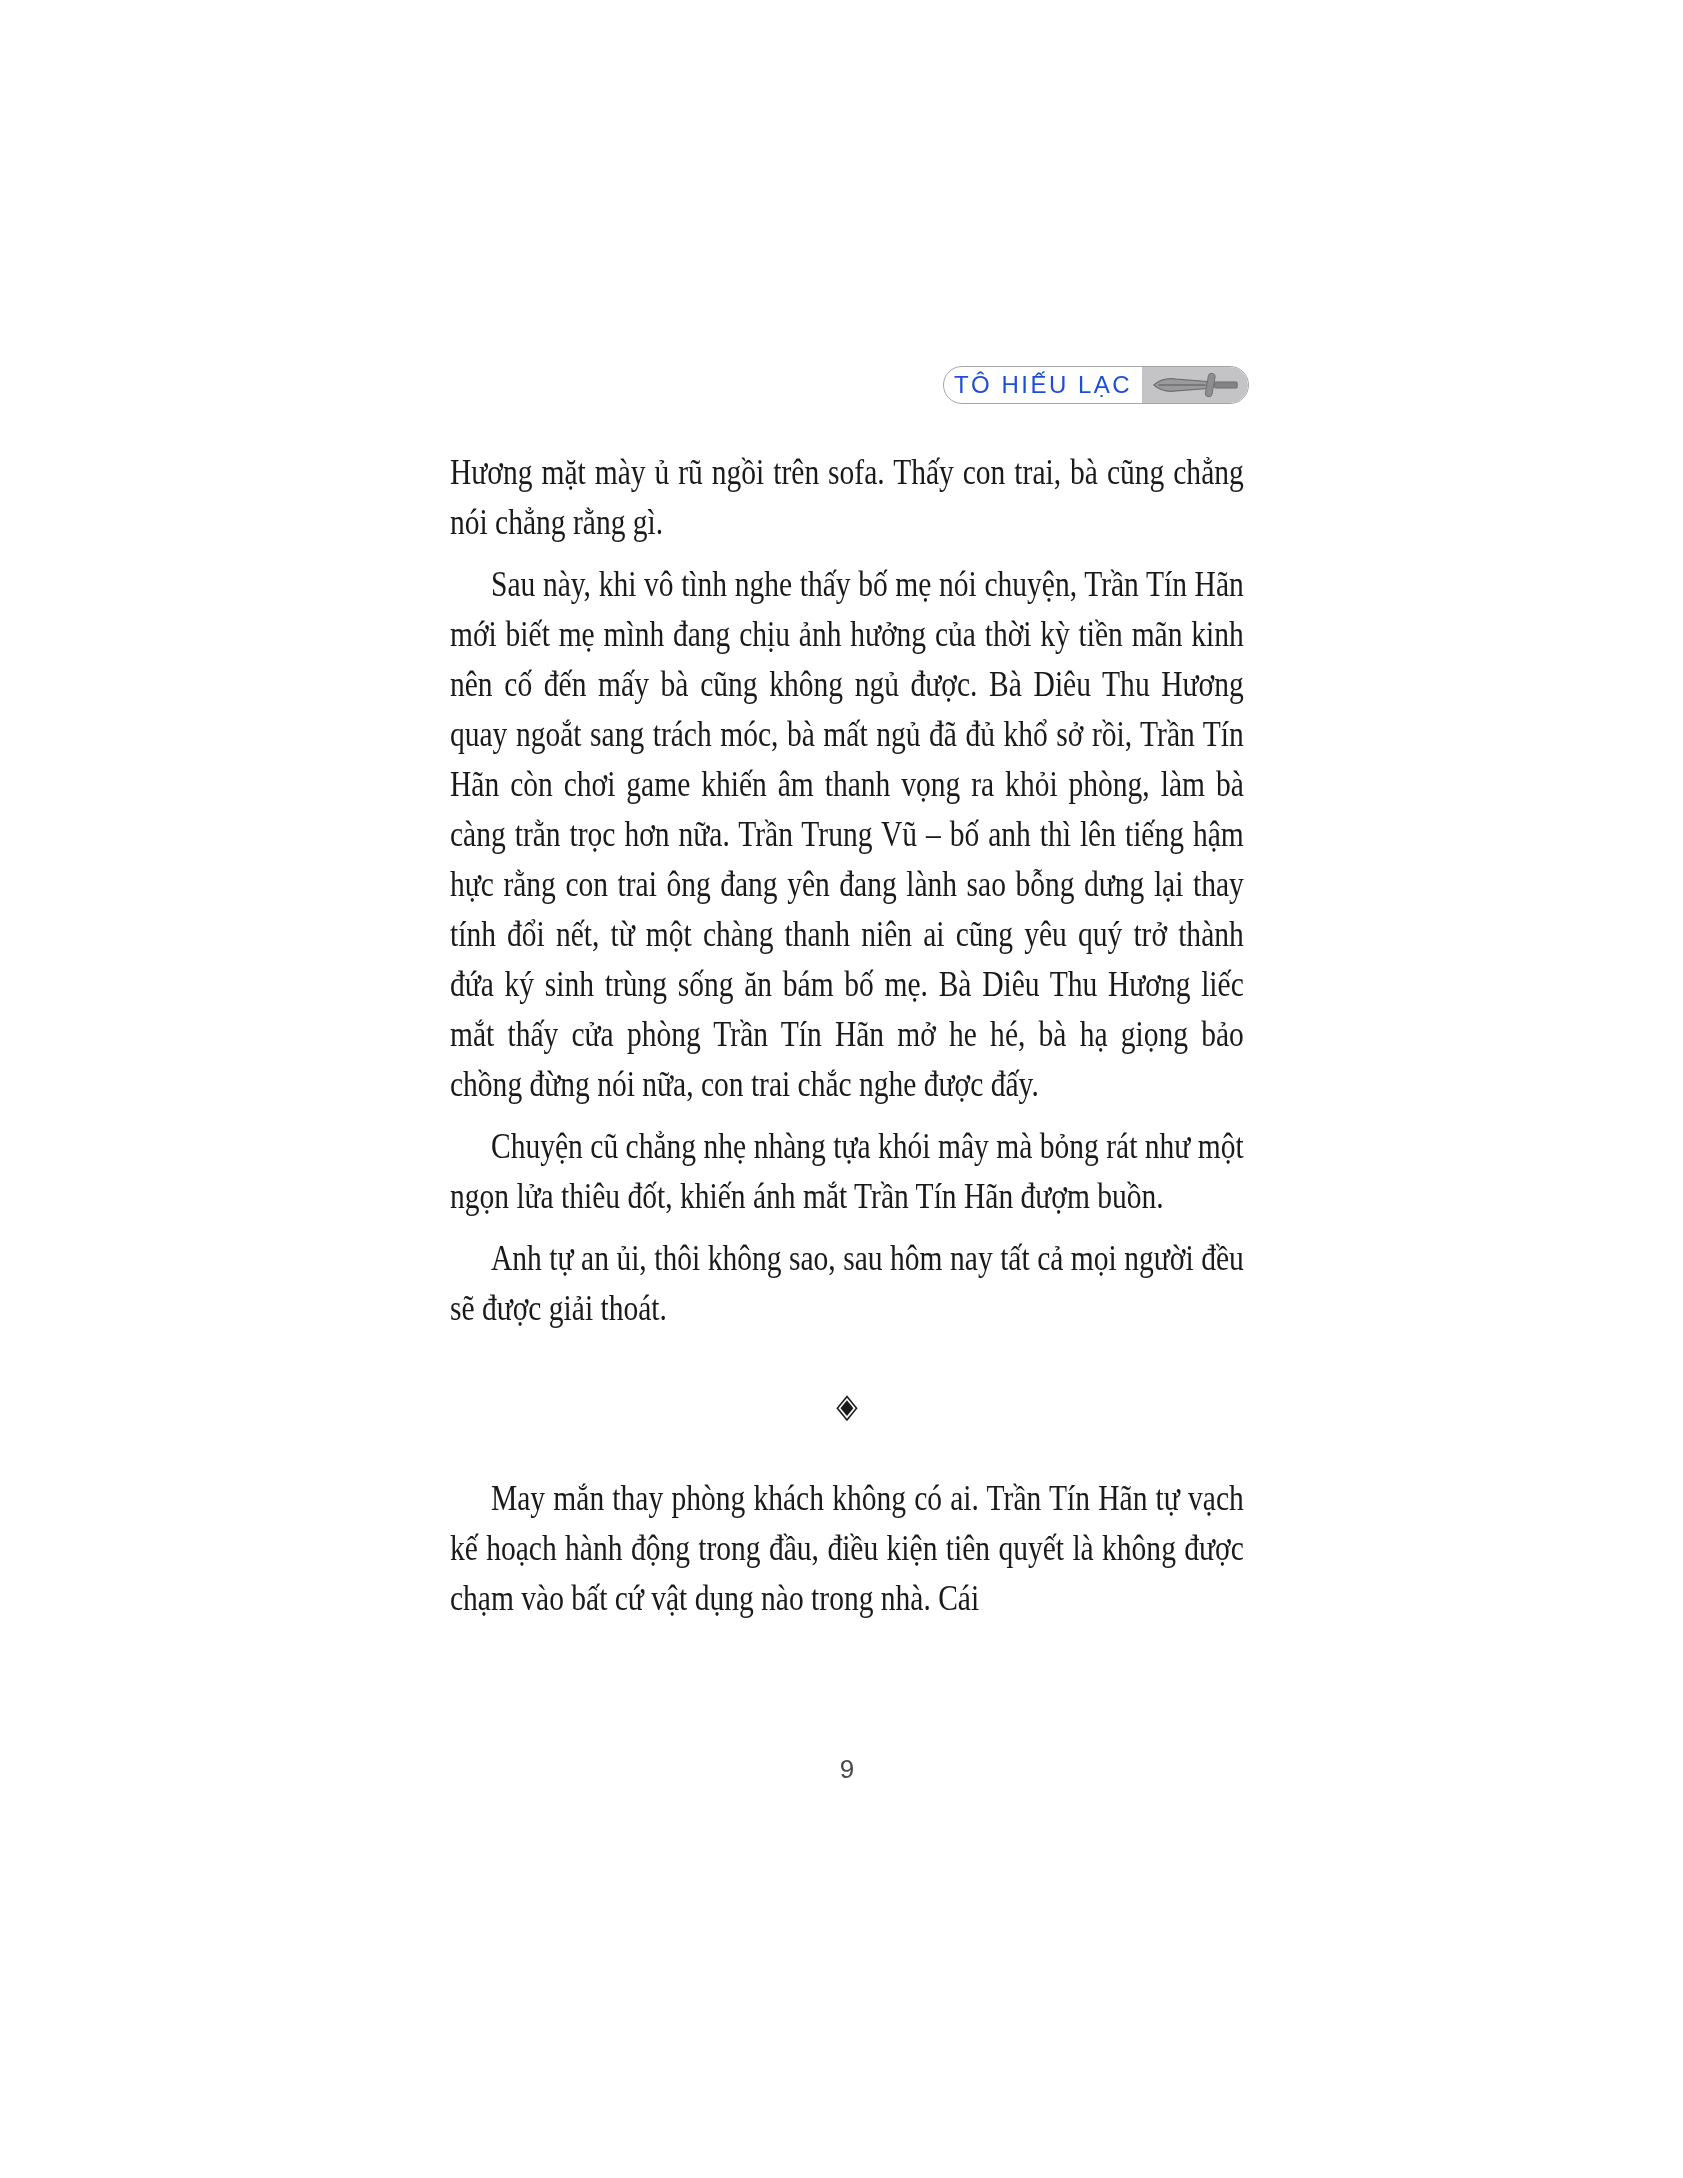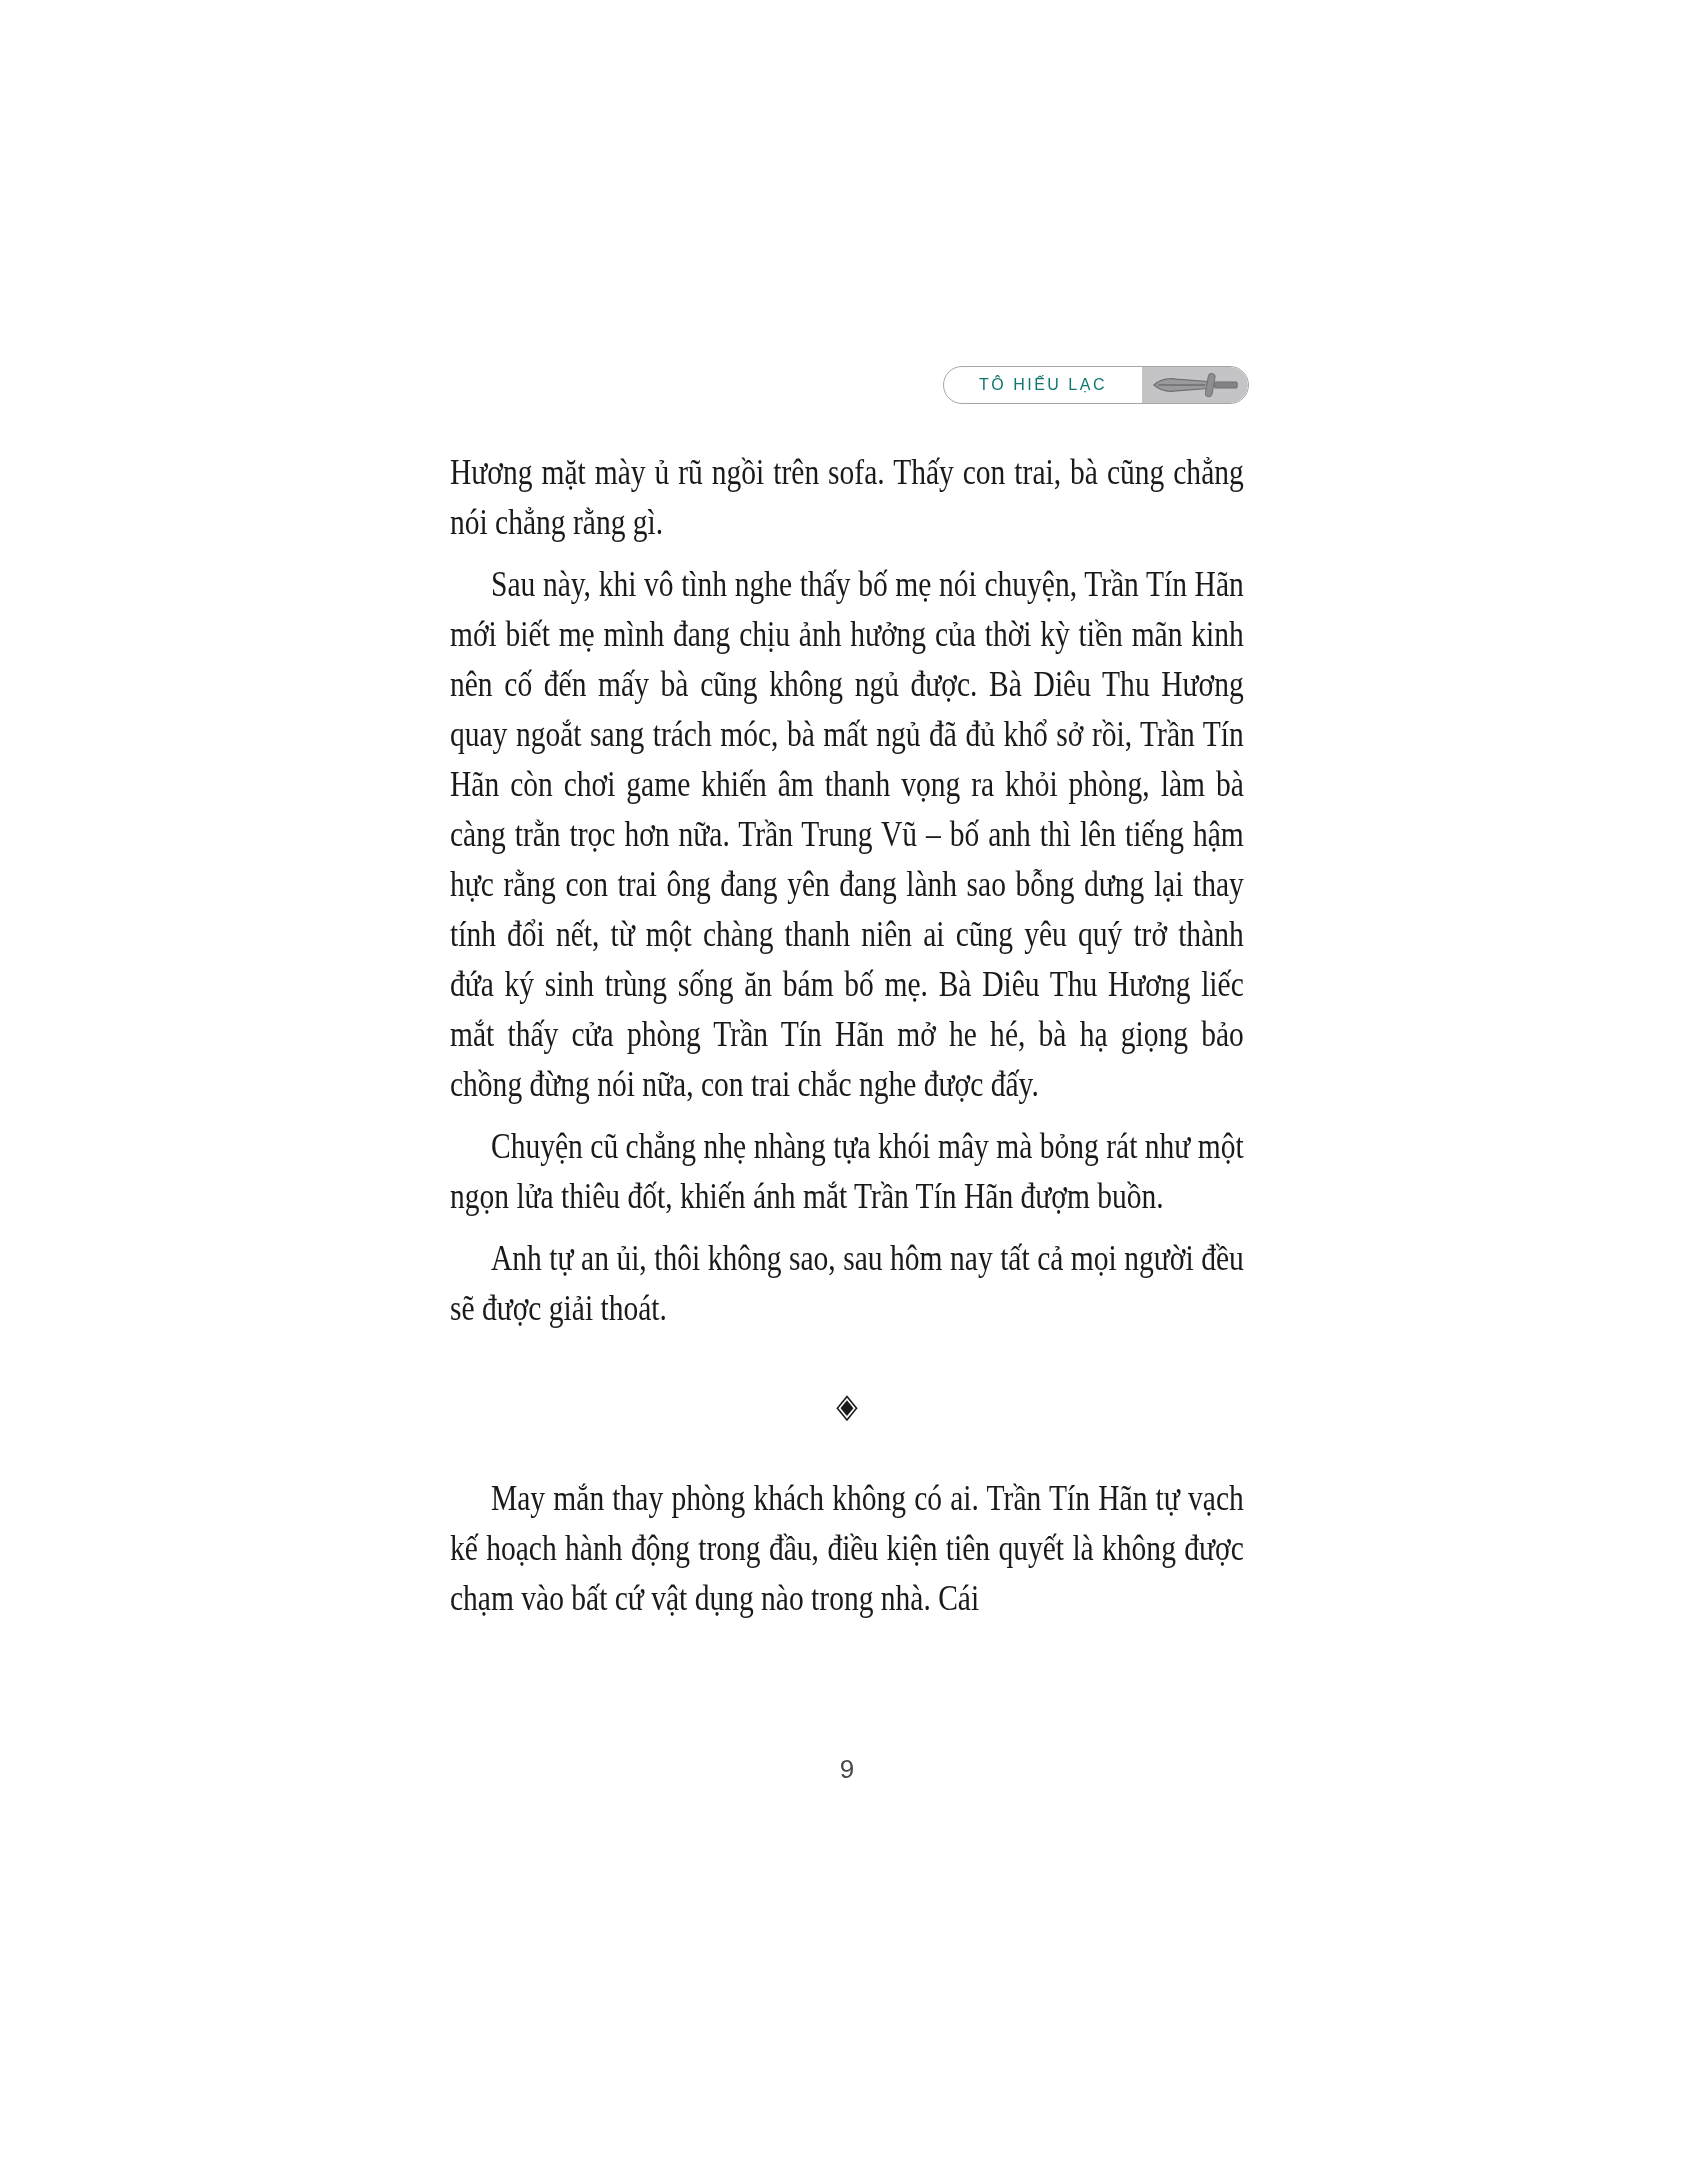--- a/index.html
+++ b/index.html
@@ -30,23 +30,23 @@
     display: flex;
     align-items: stretch;
     overflow: hidden;
   }
   .header-label {
     flex: 1;
     display: flex;
     align-items: center;
     justify-content: center;
     font-family: "Liberation Sans", sans-serif;
-    font-size: 16px;
+    font-size: 24px;
     letter-spacing: 2.5px;
-    color: #0f766e;
+    color: #1d4ed8;
     white-space: nowrap;
   }
   .header-icon-seg {
     width: 106px;
     background: #c4c4c6;
     border-radius: 0 19px 19px 0;
     display: flex;
     align-items: center;
     justify-content: center;
   }

